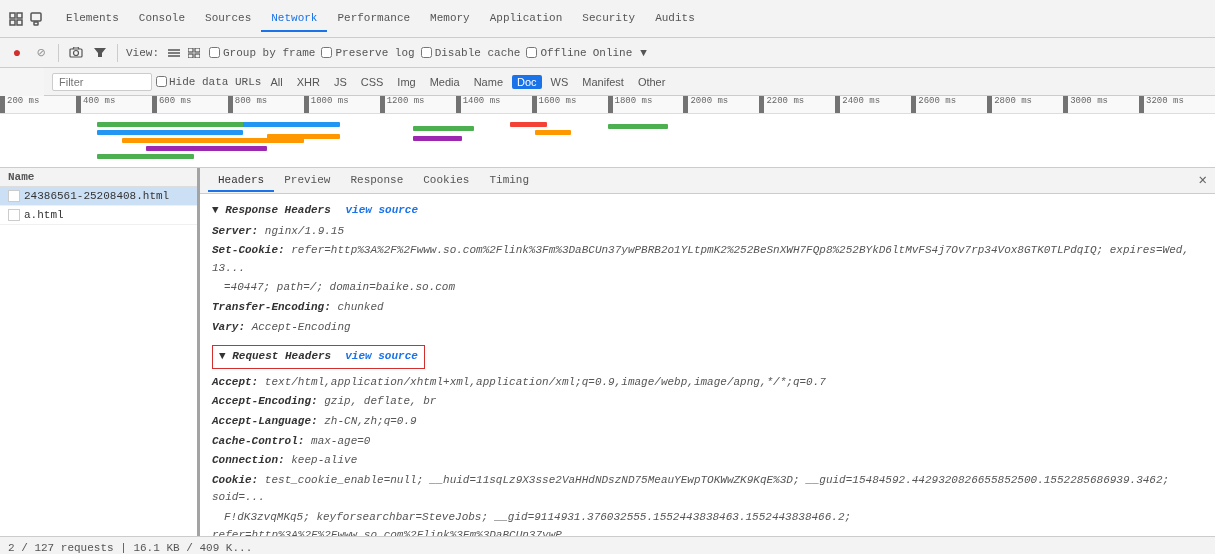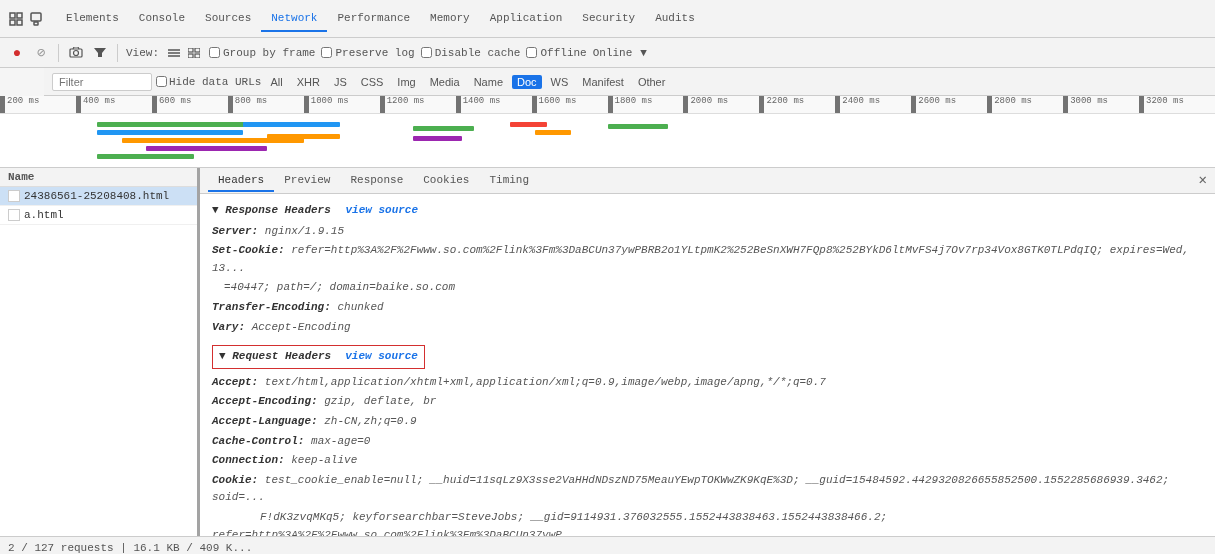--- a/index.html
+++ b/index.html
@@ -497,21 +497,21 @@
         </div>
         <div class="header-row">
           <span class="header-key">Connection:</span>
           <span class="header-value">keep-alive</span>
         </div>
         <div class="header-row">
           <span class="header-key">Cookie:</span>
           <span class="header-value">test_cookie_enable=null; __huid=11sqLz9X3sse2VaHHdNDszND75MeauYEwpTOKWwZK9KqE%3D; __guid=15484592.4429320826655852500.1552285686939.3462; soid=...</span>
         </div>
         <div class="header-row">
-          <span class="header-value" style="padding-left:12px;margin-left:36px;">F!dK3zvqMKq5; keyforsearchbar=SteveJobs; __gid=9114931.376032555.1552443838463.1552443838466.2; refer=http%3A%2F%2Fwww.so.com%2Flink%3Fm%3DaBCUn37ywP</span>
+          <span class="header-value" style="padding-left:12px;">F!dK3zvqMKq5; keyforsearchbar=SteveJobs; __gid=9114931.376032555.1552443838463.1552443838466.2; refer=http%3A%2F%2Fwww.so.com%2Flink%3Fm%3DaBCUn37ywP</span>
         </div>
         
         
         
         
         
         
         
       </div>
     </div>

